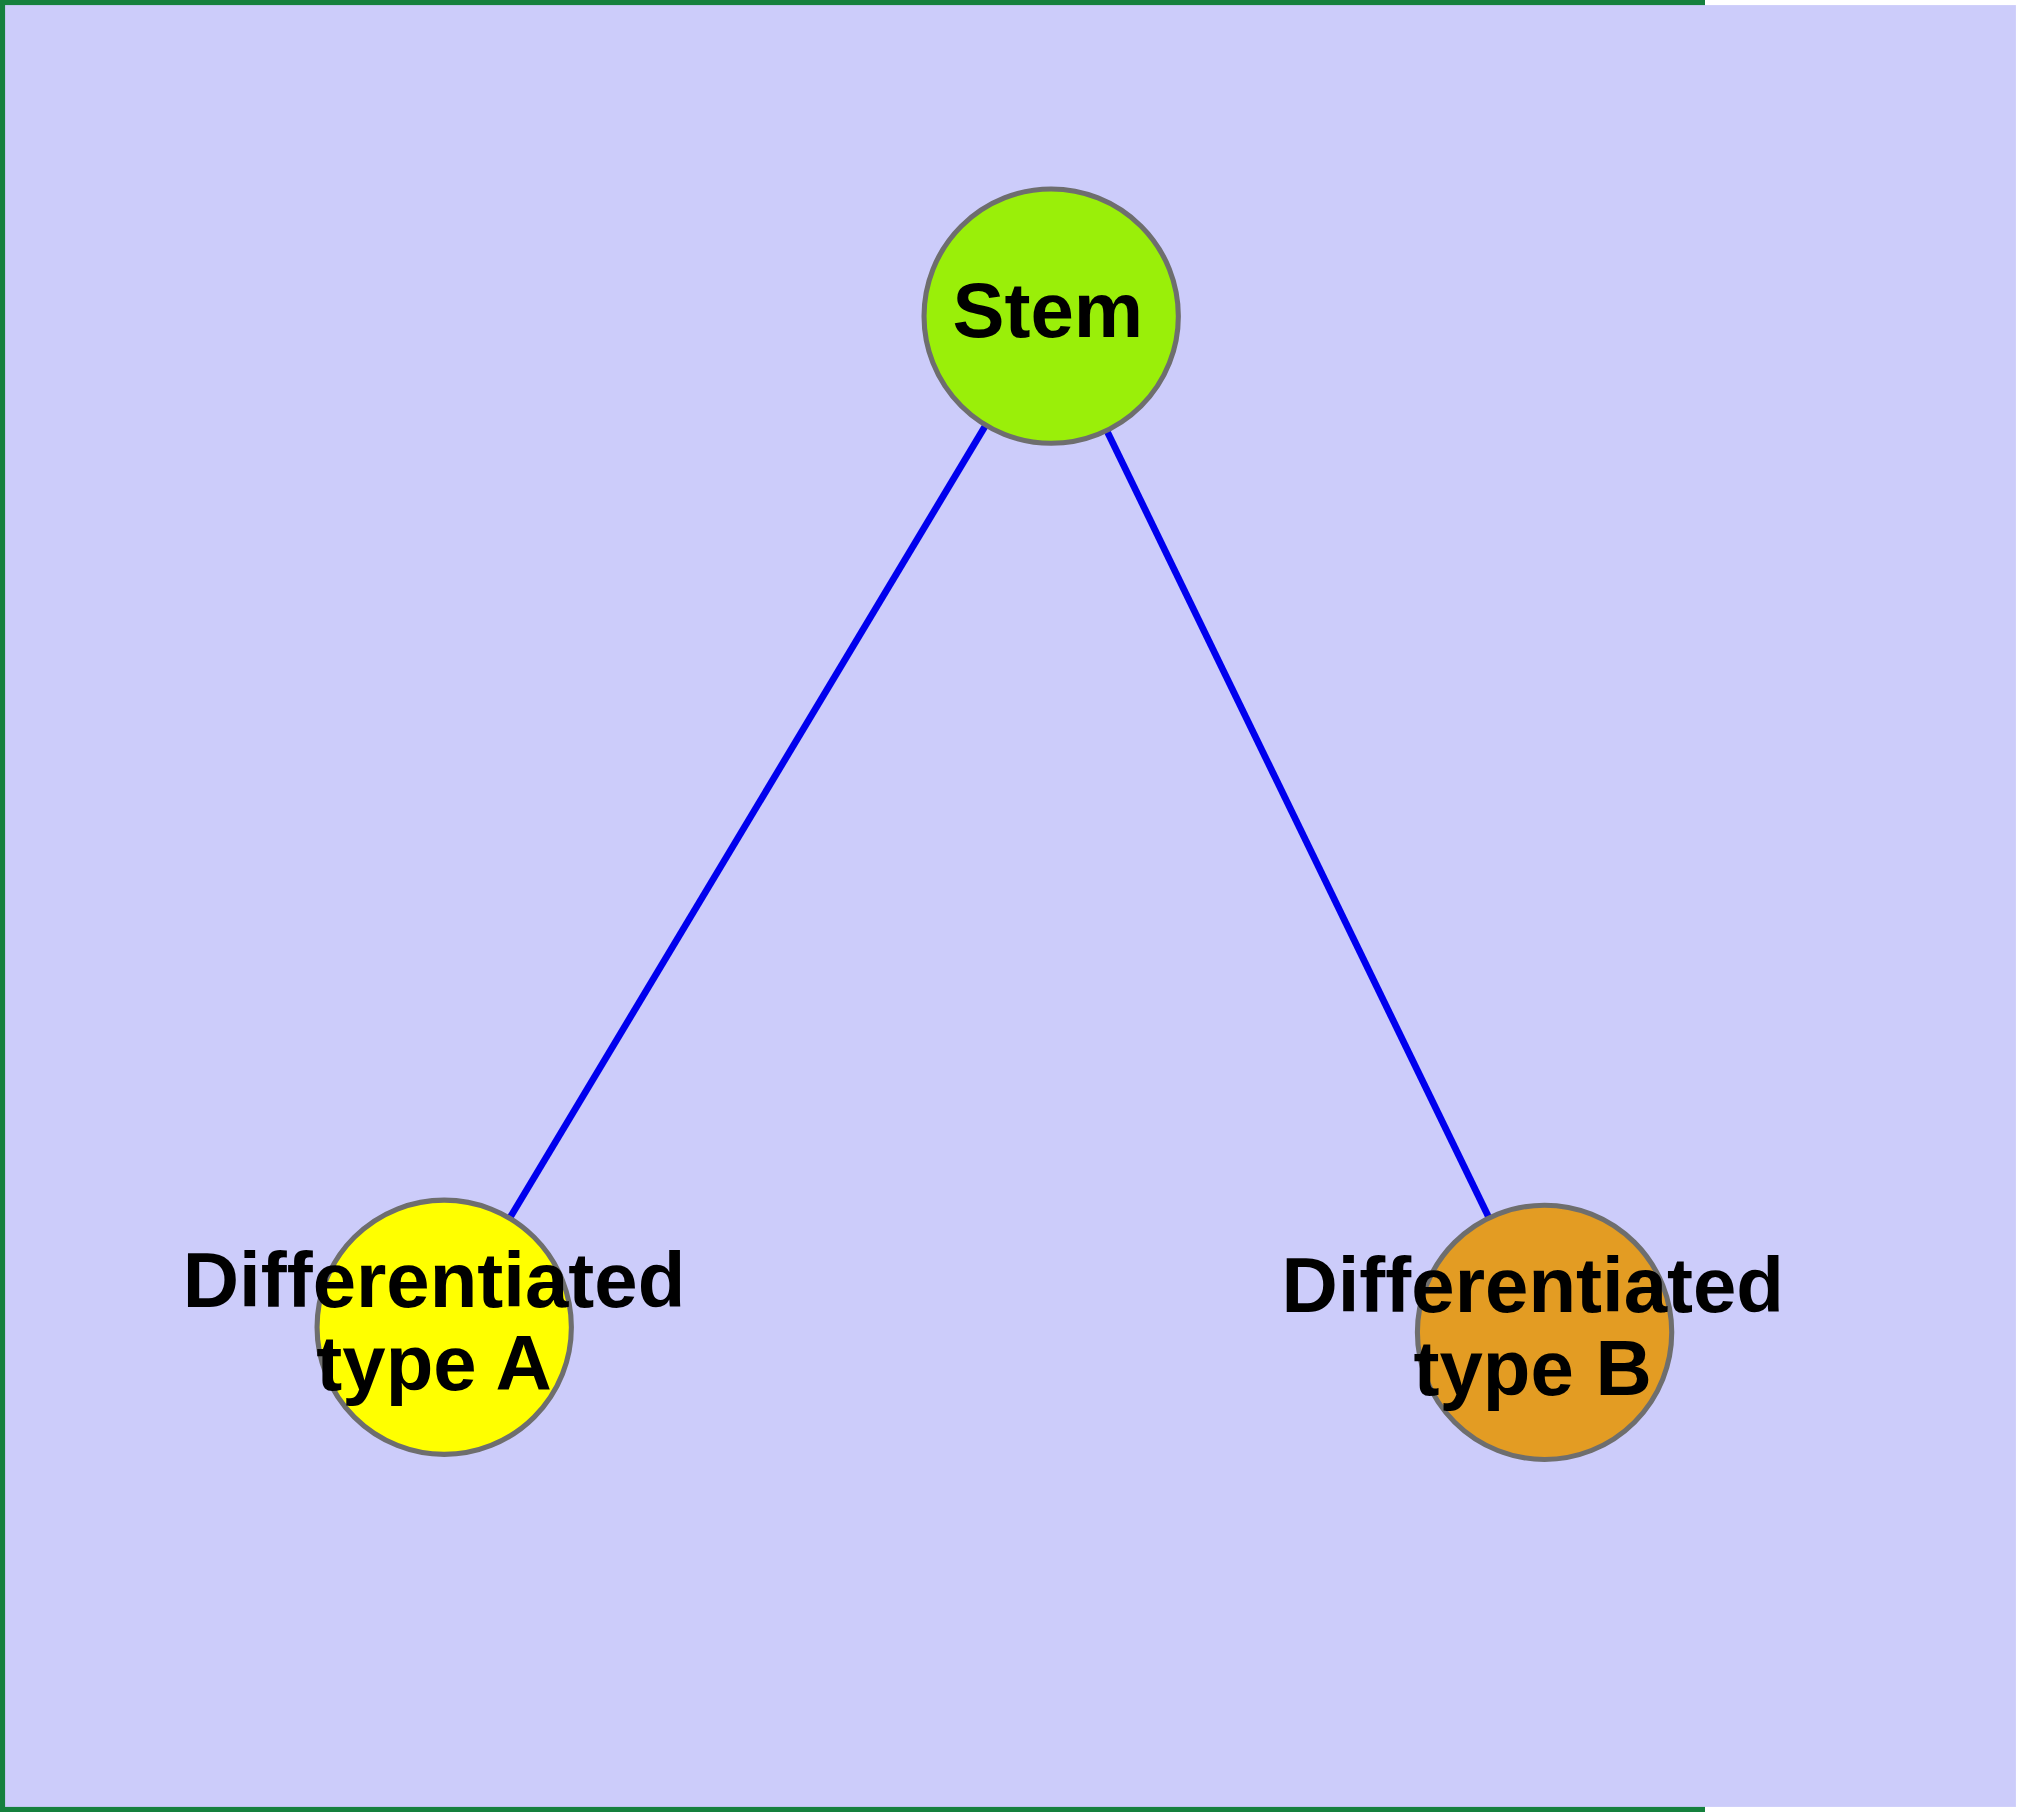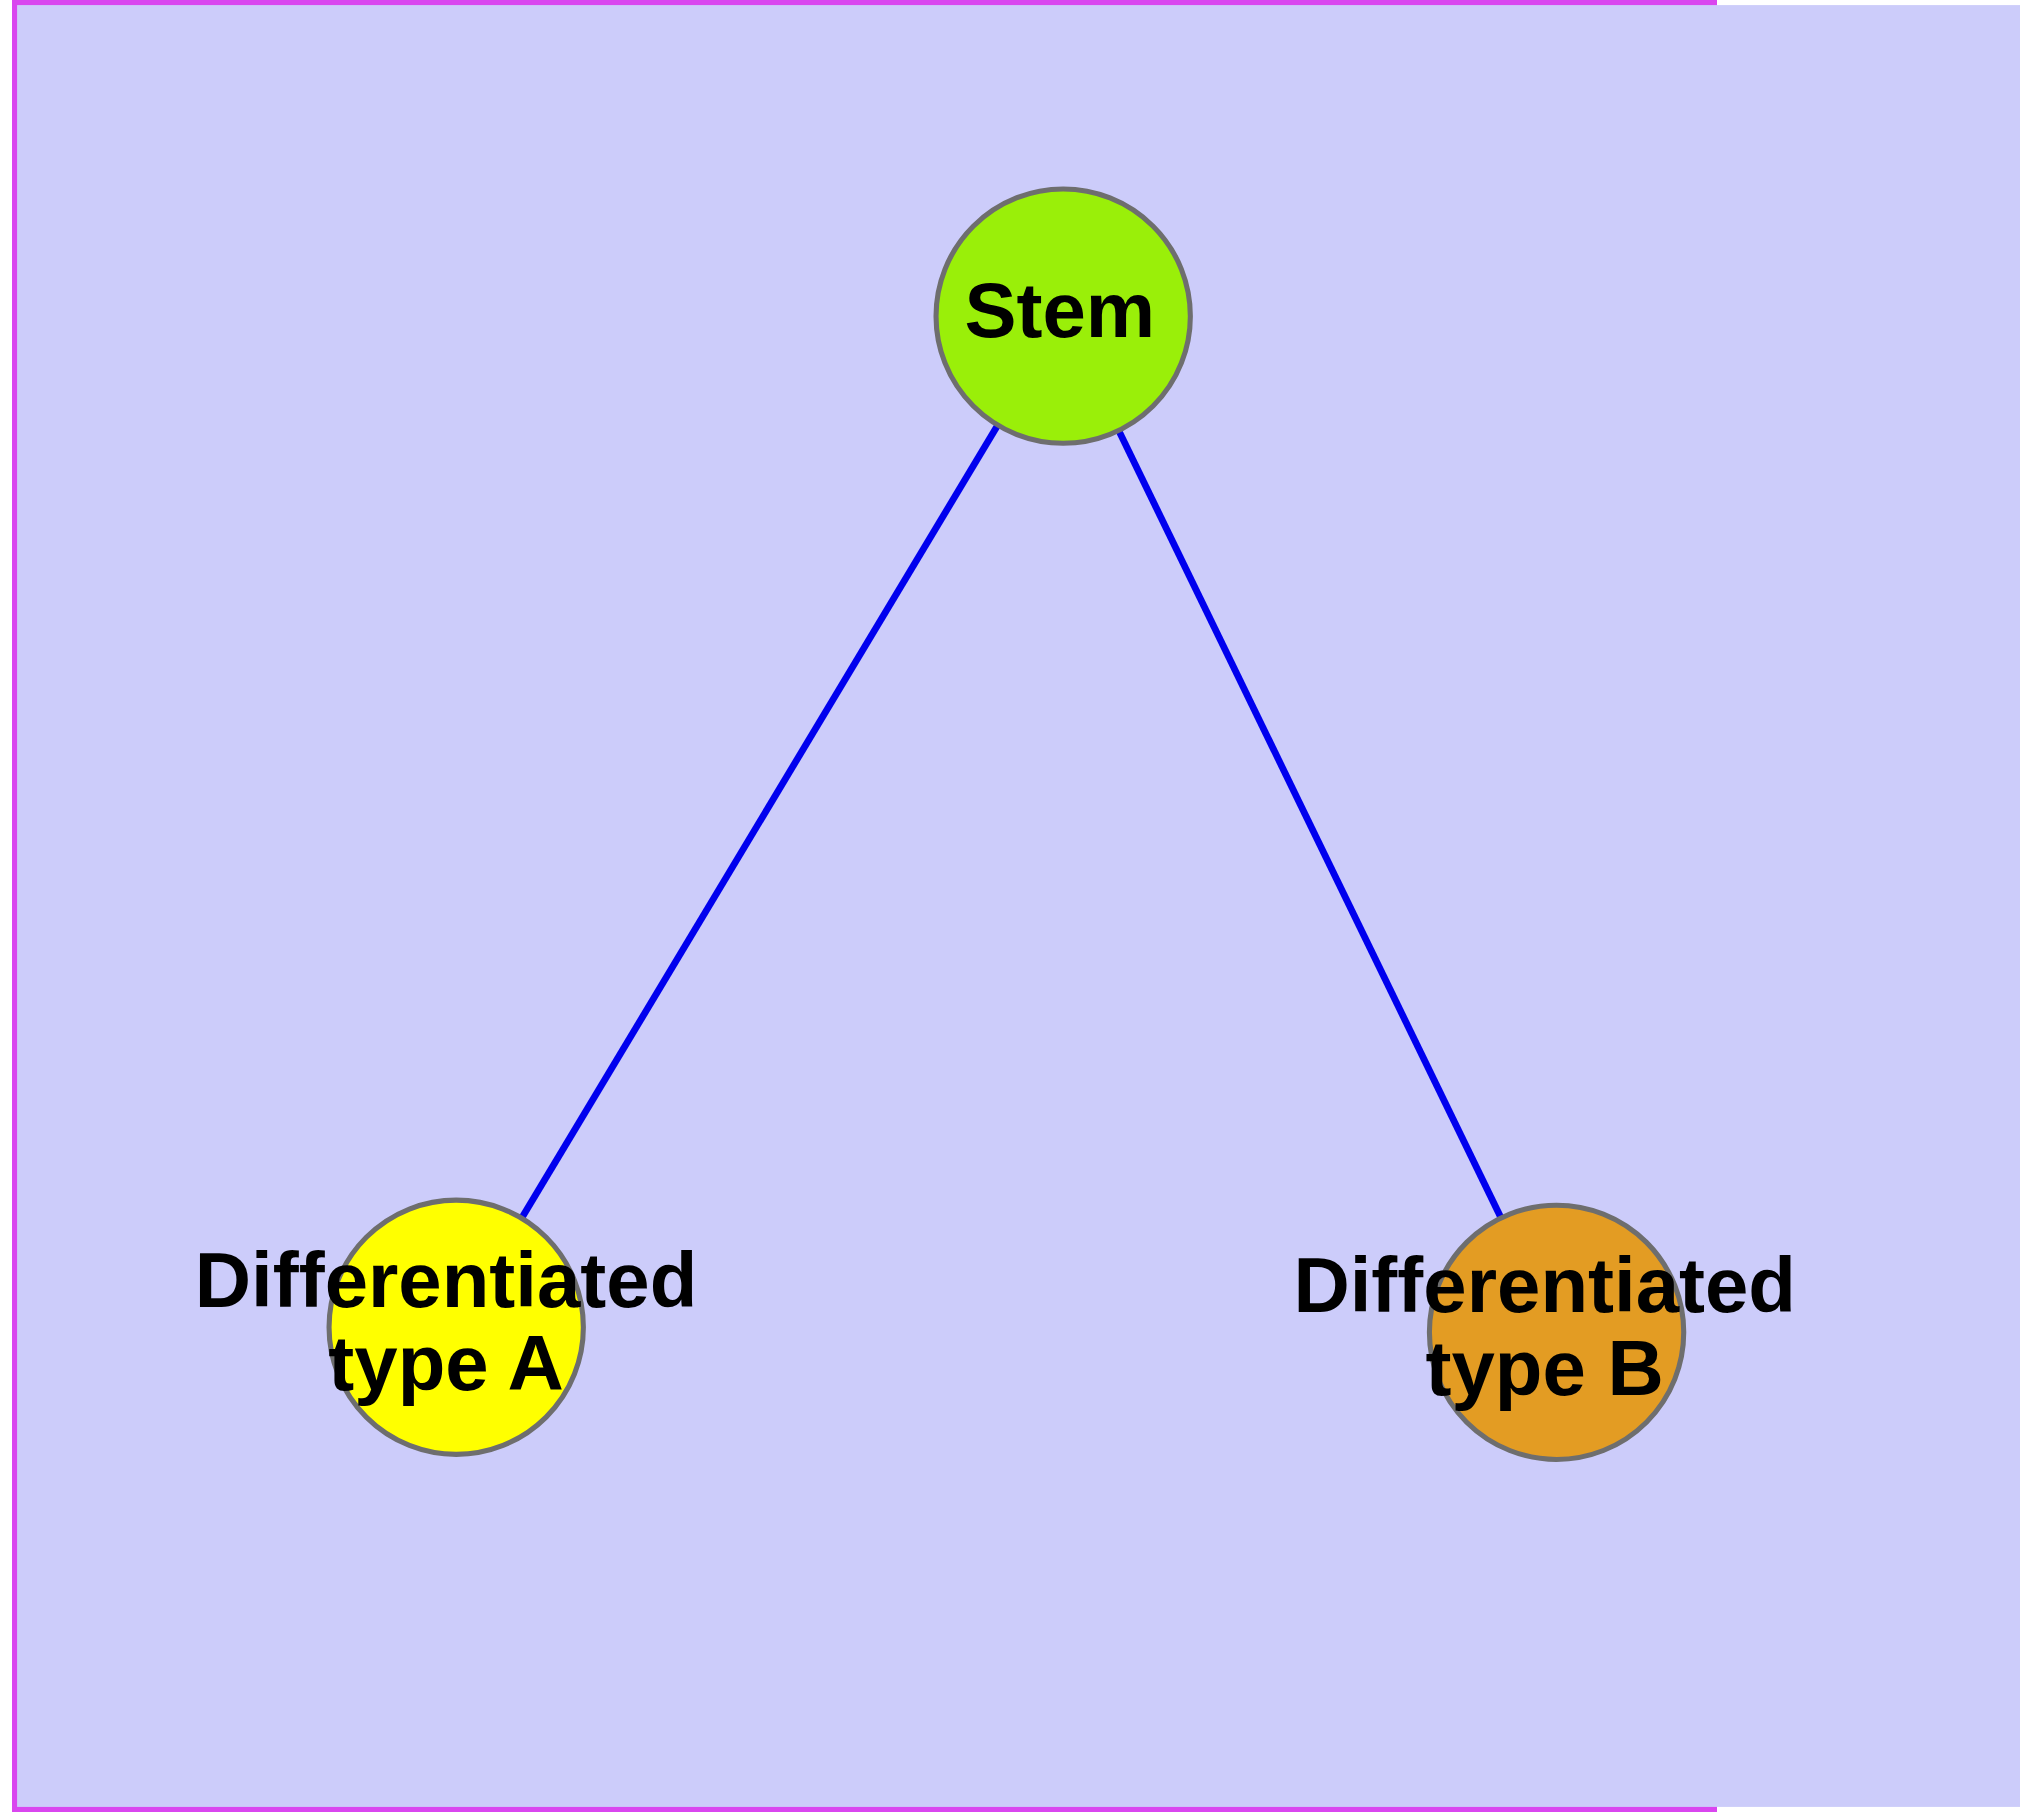--- a/index.html
+++ b/index.html
@@ -10,22 +10,21 @@
   body {
     width: 2021px;
     height: 1812px;
     overflow: hidden;
     font-family: "Liberation Sans", sans-serif;
   }
   #diagram-root {
     position: relative;
     width: 1705px;
     height: 1812px;
-    background: #d946ef;
-    margin-left: 12px;
+    background: #15803d;
   }
   #graph-svg {
     position: absolute;
     top: 0;
     left: 0;
     width: 2021px;
     height: 1812px;
     display: block;
   }
   .node-label {

